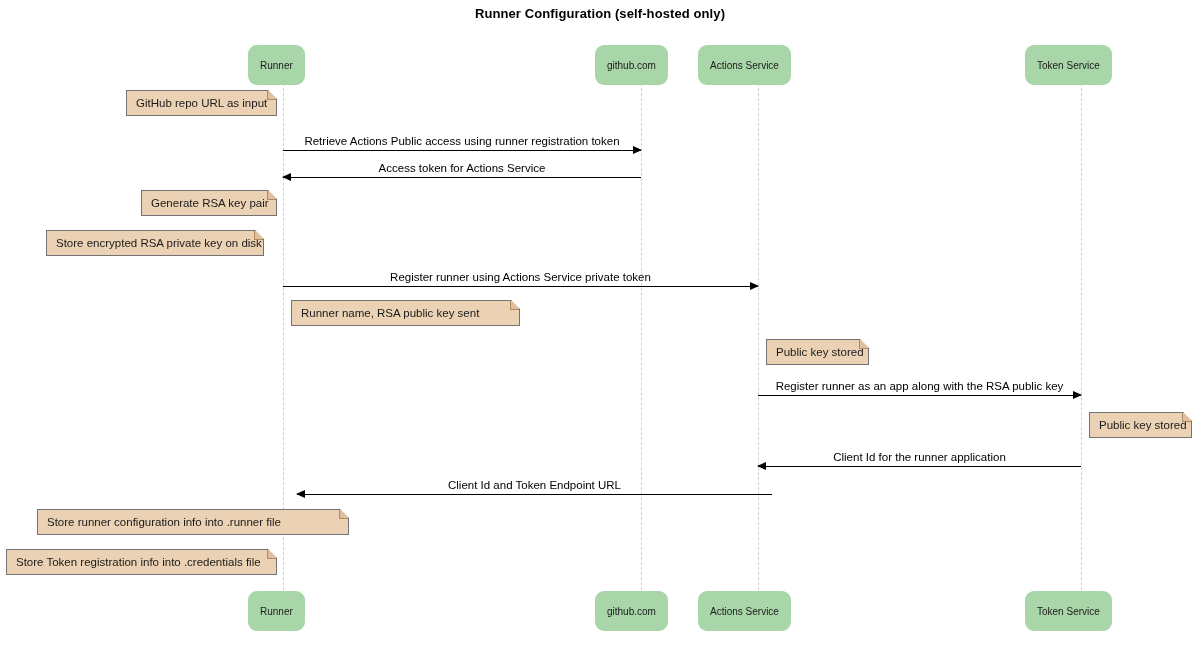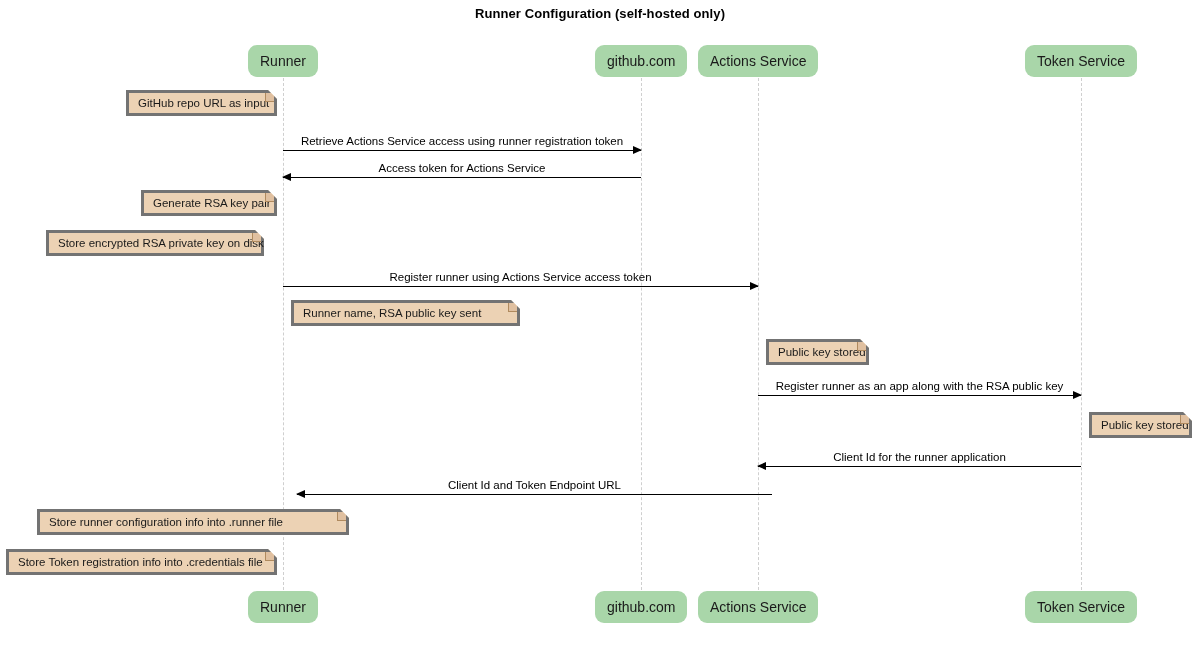--- a/index.html
+++ b/index.html
@@ -31,38 +31,38 @@
   
   .lifeline {
     position: absolute;
     width: 0;
     border-left: 1px dashed #cfcfcf;
   }
 
   
   .participant {
     position: absolute;
-    height: 32px;
+    height: 40px;
     background: #a9d6a9;
     border-radius: 9px;
     display: flex;
     align-items: center;
     justify-content: center;
-    font-size: 14px;
+    font-size: 10px;
     color: #1a1a1a;
     white-space: nowrap;
     box-sizing: border-box;
     padding: 0 12px;
   }
 
   
   .note {
     position: absolute;
     background: #ecd2b4;
-    border: 3px solid #737373;
+    border: 1px solid #737373;
     box-sizing: border-box;
     height: 26px;
     display: flex;
     align-items: center;
     font-size: 11.5px;
     color: #1a1a1a;
     white-space: nowrap;
     padding: 0 9px;
     
     clip-path: polygon(0 0, calc(100% - 9px) 0, 100% 9px, 100% 100%, 0 100%);
@@ -134,29 +134,29 @@
       <span>Actions Service</span>
     </div>
     <div class="participant" style="top: 45px; left: 1025px;">
       <span>Token Service</span>
     </div>
   </div>
 
 <div id="messages">
     <div class="message to-right" style="left: 283px; width: 358px; top: 150px;">
       <span class="arrowhead"></span>
-      <span class="msg-label">Retrieve Actions Service access using runner registration token</span>
+      <span class="msg-label">Retrieve Actions Public access using runner registration token</span>
     </div>
     <div class="message to-left" style="left: 283px; width: 358px; top: 177px;">
       <span class="arrowhead"></span>
       <span class="msg-label">Access token for Actions Service</span>
     </div>
     <div class="message to-right" style="left: 283px; width: 475px; top: 286px;">
       <span class="arrowhead"></span>
-      <span class="msg-label">Register runner using Actions Service access token</span>
+      <span class="msg-label">Register runner using Actions Service private token</span>
     </div>
     <div class="message to-right" style="left: 758px; width: 323px; top: 395px;">
       <span class="arrowhead"></span>
       <span class="msg-label">Register runner as an app along with the RSA public key</span>
     </div>
     <div class="message to-left" style="left: 758px; width: 323px; top: 466px;">
       <span class="arrowhead"></span>
       <span class="msg-label">Client Id for the runner application</span>
     </div>
     <div class="message to-left" style="left: 297px; width: 475px; top: 494px;">

